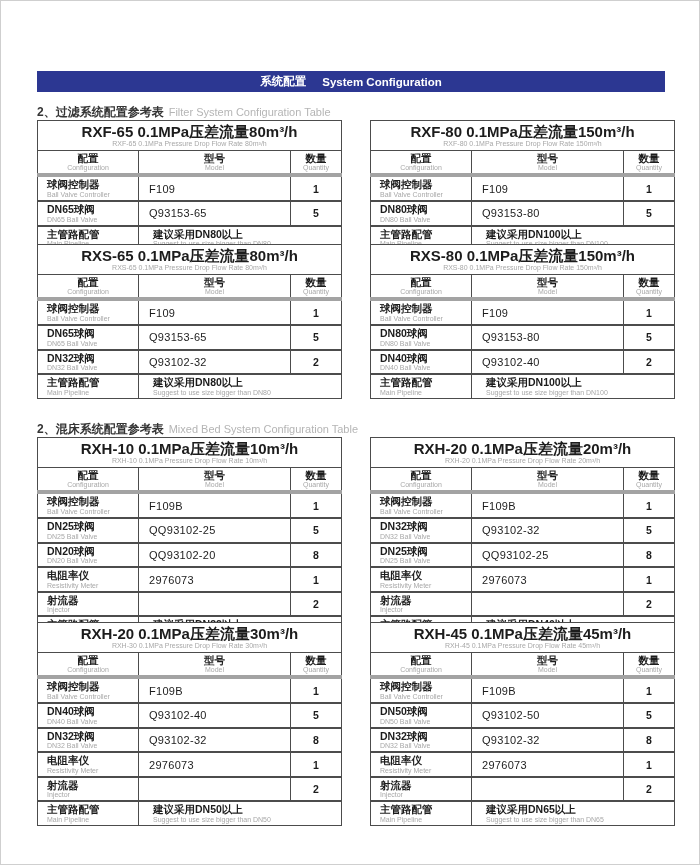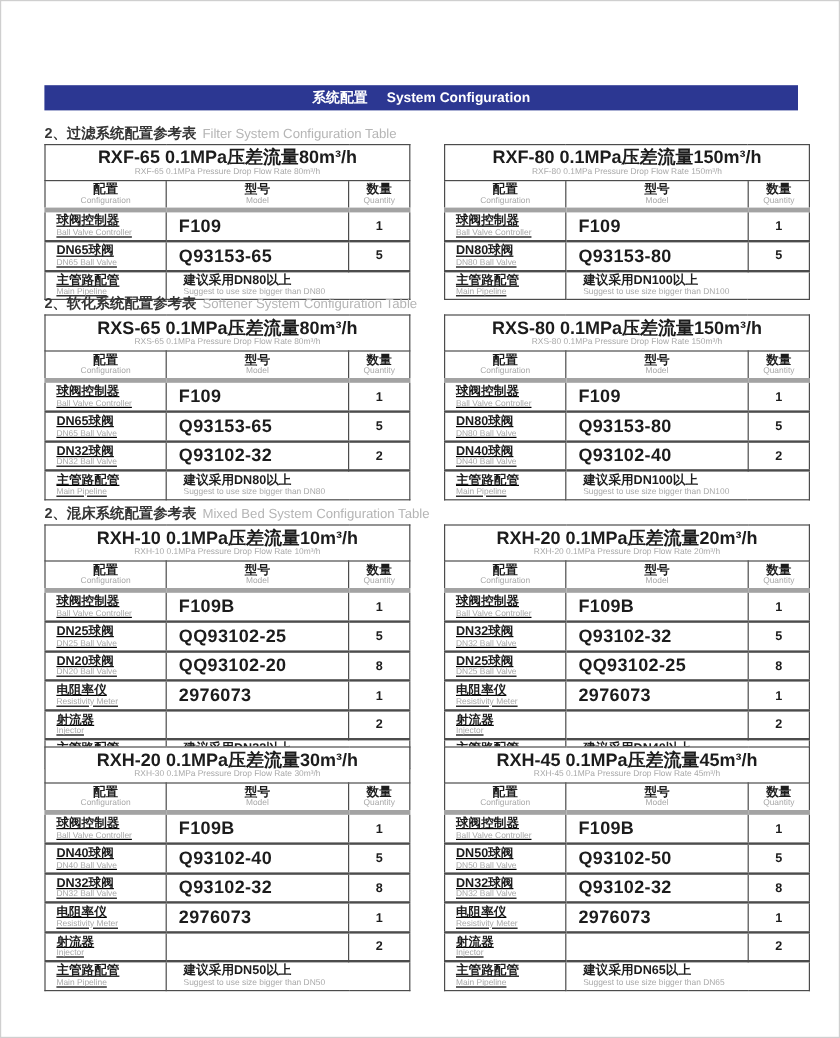--- a/index.html
+++ b/index.html
@@ -26,24 +26,24 @@
   table.cfg-table { border-collapse: collapse; width: 304px; table-layout: fixed; background: #fff; }
   .cfg-table th, .cfg-table td { border: 1px solid #4c4c4c; vertical-align: middle; }
   .title-row th { padding: 2px 2px 1px; text-align: center; }
   .head-row th { border-bottom: 4px solid #a3a3a3; padding: 1px 2px; text-align: center; height: 22px; }
   .cfg-table tbody td { border-top: 2px solid #4c4c4c; }
   .data-row { height: 21px; }
   .title-zh { font-size: 15px; font-weight: bold; color: #1c1c1c; line-height: 1.15; }
   .title-en { font-size: 7px; color: #a8a8a8; line-height: 1.2; font-weight: normal; }
   .zh { font-size: 10.5px; font-weight: bold; color: #1c1c1c; line-height: 1.2; }
   .en { font-size: 7px; color: #a8a8a8; font-weight: normal; line-height: 1.15; }
-  .c-config { padding: 1px 2px 1px 9px; text-decoration: underline; }
+  .c-config { padding: 1px 2px 1px 9px; }
   .c-model  { padding: 1px 2px 1px 10px; }
   .c-note   { padding: 1px 2px 1px 14px; }
-  .model-val { font-size: 15px; font-weight: bold; color: #1c1c1c; letter-spacing: 0.3px; }
+  .model-val { font-size: 11px; font-weight: normal; color: #1c1c1c; letter-spacing: 0.3px; }
   .c-qty { text-align: center; }
   .qty-val { font-size: 10.5px; font-weight: bold; color: #1c1c1c; }
 </style>
 </head>
 <body>
 
 <div class="page">
   <div class="banner">
     <span>系统配置</span>
     <span>System Configuration</span>
@@ -178,21 +178,20 @@
                 <td class="c-note" colspan="2">
                   <div class="zh">建议采用DN100以上</div>
                   <div class="en">Suggest to use size bigger than DN100</div>
                 </td>
               </tr>
             </tbody>
           </table>
         </div>
       </div>
       <div class="section" style="top: 243px;">
-        <div class="sec-heading"><span class="h-zh">2、软化系统配置参考表</span><span class="h-en">Softener System Configuration Table</span></div>
         <div class="tables-row">
           <table class="cfg-table">
             <colgroup>
               <col style="width: 101px;">
               <col style="width: 152px;">
               <col style="width: 51px;">
             </colgroup>
             <thead>
               <tr class="title-row">
                 <th colspan="3">

